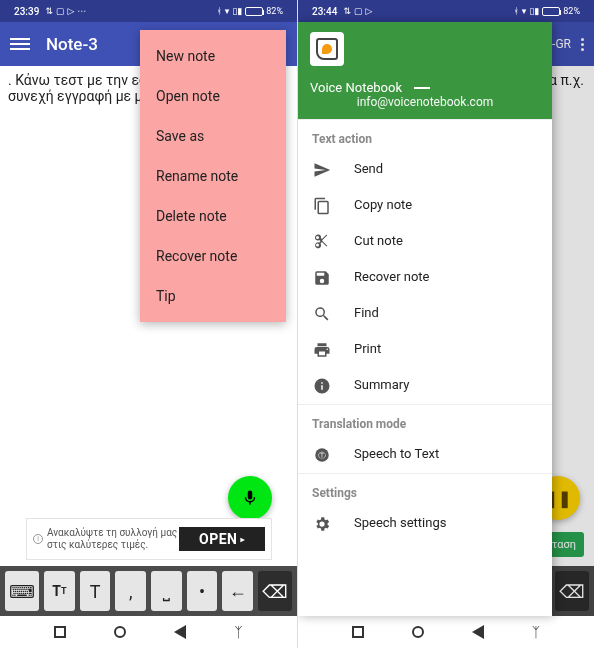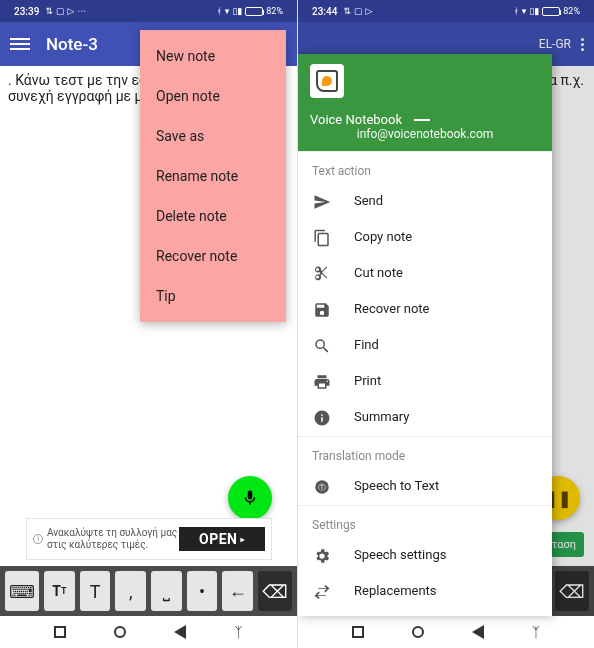--- a/index.html
+++ b/index.html
@@ -56,29 +56,29 @@
 .nav .sq { width: 12px; height: 12px; border: 2px solid #333; }
 .nav .ci { width: 12px; height: 12px; border: 2px solid #333; border-radius: 50%; }
 .nav .tr { width: 0; height: 0; border-top: 7px solid transparent; border-bottom: 7px solid transparent; border-right: 12px solid #333; }
 .nav .ac { font-size: 14px; }
 
 
 .inst { position: absolute; right: 10px; top: 532px; background: #2aa553; color: #fff; font-size: 11px; padding: 6px 8px; border-radius: 3px; }
 
 
 .scrim { position: absolute; inset: 22px 0 32px 0; background: rgba(0,0,0,.12); }
-.drawer { position: absolute; top: 22px; left: 0; width: 254px; bottom: 32px; background: #fff; box-shadow: 2px 0 10px rgba(0,0,0,.3); display: flex; flex-direction: column; overflow: hidden; z-index: 6; margin-top: 32px; }
+.drawer { position: absolute; top: 22px; left: 0; width: 254px; bottom: 32px; background: #fff; box-shadow: 2px 0 10px rgba(0,0,0,.3); display: flex; flex-direction: column; overflow: hidden; z-index: 6; }
 .drawer .hdr { background: #3a963f; color: #fff; padding: 10px 12px; }
 .drawer .hdr .logo { width: 34px; height: 34px; background: #fff; border-radius: 4px; margin-bottom: 14px; display: flex; align-items: center; justify-content: center; }
 .drawer .hdr .logo .inner { width: 22px; height: 22px; border: 2px solid #444; border-radius: 3px 3px 3px 8px; position: relative; }
 .drawer .hdr .logo .inner::after { content: ""; width: 10px; height: 10px; background: #f39c12; border-radius: 50% 50% 50% 0; position: absolute; left: 4px; top: 4px; }
 .drawer .hdr .nm { font-size: 13px; display: flex; align-items: center; gap: 12px; }
 .drawer .hdr .nm .drop { width: 16px; height: 2px; background: #fff; }
 .drawer .hdr .em { font-size: 12px; opacity: .95; text-align: center; }
-.drawer .sect { padding: 12px 14px 6px; font-size: 12px; color: #8a8a8a; border-top: 1px solid #eee; }
+.drawer .sect { padding: 12px 14px 6px; font-size: 12px; color: #8a8a8a; border-top: 1px solid #eee; font-weight: bold; }
 .drawer .sect:first-of-type { border-top: none; }
 .drawer .row { display: flex; align-items: flex-start; gap: 22px; padding: 9px 14px; font-size: 13px; color: #222; }
 .drawer .row .ic { width: 20px; color: #555; display: flex; align-items: center; justify-content: center; }
 .drawer svg { width: 18px; height: 18px; fill: #555; }
 </style>
 </head>
 <body>
 
 <div class="screen">
   <div class="status">
@@ -286,28 +286,20 @@
 
     <div class="sect">Settings</div>
     <div class="row">
         <span class="ic">
           <svg viewBox="0 0 24 24">
             <path d="M19.4 13a7.4 7.4 0 0 0 0-2l2.1-1.6-2-3.5-2.5 1a7.2 7.2 0 0 0-1.7-1L15 3h-4l-.3 2.9a7 7 0 0 0-1.7 1l-2.5-1-2 3.5L6.6 11a7.4 7.4 0 0 0 0 2l-2.1 1.6 2 3.5 2.5-1a7 7 0 0 0 1.7 1L11 21h4l.3-2.9a7 7 0 0 0 1.7-1l2.5 1 2-3.5zM12 15.5A3.5 3.5 0 1 1 12 8.5a3.5 3.5 0 0 1 0 7z"></path>
           </svg>
         </span>
         <span>Speech settings</span>
       </div>
-    <div class="row">
-        <span class="ic">
-          <svg viewBox="0 0 24 24">
-            <path d="M7 7h11l-3-3 1.4-1.4L22 7l-5.6 5.6L15 11l3-3H7zm10 10H6l3 3-1.4 1.4L2 17l5.6-5.6L9 13l-3 3h11z"></path>
-          </svg>
-        </span>
-        <span>Replacements</span>
-      </div>
   </div>
 
   <div class="nav">
     <div class="sq"></div>
     <div class="ci"></div>
     <div class="tr"></div>
     <div class="ac">ᛉ</div>
   </div>
 </div>
 

